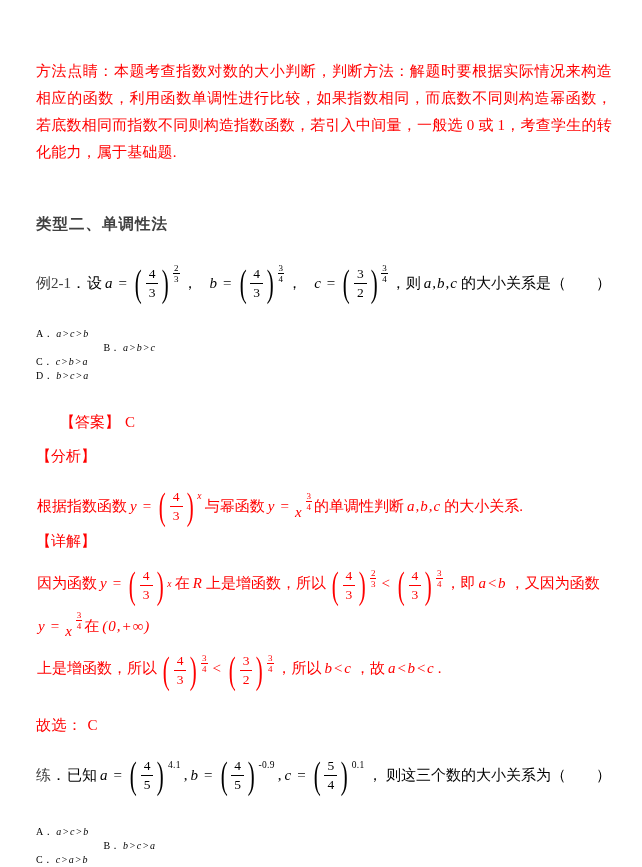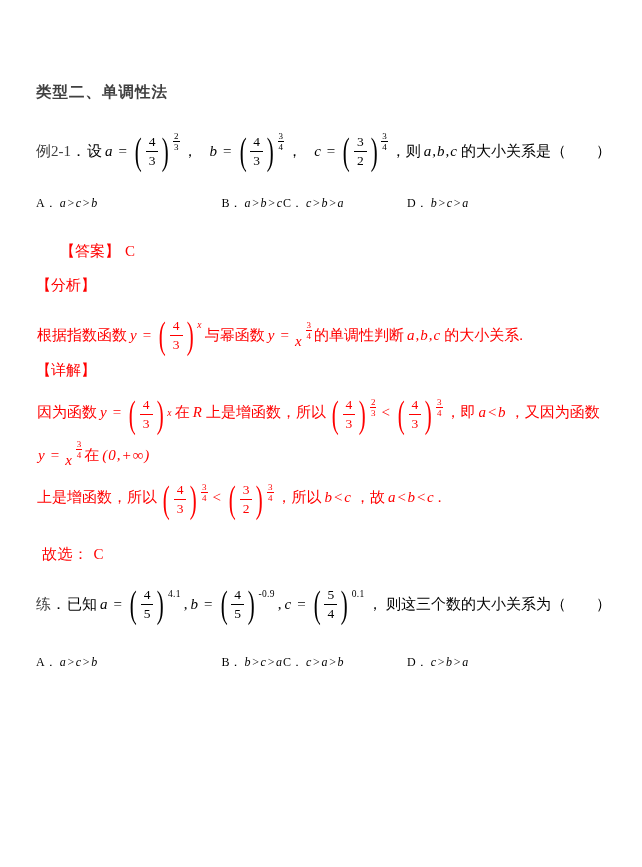--- a/index.html
+++ b/index.html
@@ -31,42 +31,43 @@
   .fd{display:block;padding-top:1px;}
   .expo{align-self:flex-start;transform:translateY(2px);margin-left:1px;}
   .sfrac{display:inline-block;text-align:center;font-size:9px;line-height:1.15;}
   .sfrac .fn{border-bottom:0.9px solid currentColor;padding:0 1px;}
   .sfrac .fd{padding-top:0;}
   .ssup{font-size:9.5px;letter-spacing:0.3px;}
   .ssup.it{font-style:italic;}
   .mvs{display:inline-block;vertical-align:middle;margin:0 1px;}
   .vexpo{display:inline-block;vertical-align:7px;margin-left:1px;}
   
-  .opts{margin-top:18px;font-size:12px;display:flex;}
+  .opts{margin-top:18px;font-size:10px;display:flex;flex-direction:column;}
   .opt{display:inline-block;}
   .opt:nth-child(1){width:127px;}
   .opt:nth-child(2){width:120px;text-align:right;}
   .opt:nth-child(3){width:124px;}
   .olabel{white-space:pre;}
   .omath{font-style:italic;letter-spacing:1px;padding-left:3px;}
   .ansline{margin-top:30px;margin-left:24px;}
   .ansv{margin-left:5px;}
   .subhdr{margin-top:15px;font-family:Liberation Serif, serif;}
   .mline.analysis{margin-top:14px;}
   .subhdr.detailh{margin-top:0;}
-  .conclusion{margin-top:24px;letter-spacing:0.5px;margin-left:6px;}
+  .conclusion{margin-top:24px;letter-spacing:0.5px;}
   .mline.practice{margin-top:14px;}
   .opts.row2{margin-top:24px;}
 </style>
 </head>
 <body>
 
 <div class="page">
 
 
+  <p class="para red">方法点睛：本题考查指数对数的大小判断，判断方法：解题时要根据实际情况来构造相应的函数，利用函数单调性进行比较，如果指数相同，而底数不同则构造幂函数，若底数相同而指数不同则构造指数函数，若引入中间量，一般选 0 或 1，考查学生的转化能力，属于基础题.</p>
 
   <div class="section-head blue">类型二、单调性法</div>
 
   <div class="mline">
     <span class="qlabel blue">例2-1</span>
       <span class="qlabel">．</span>
     <span class="fwrap"><span class="mtext">设</span><span class="mvar">a</span><span class="mop">=</span><span class="mpf">
           <span class="bigp">(</span>
           <span class="frac">
             <span class="fn">4</span>

